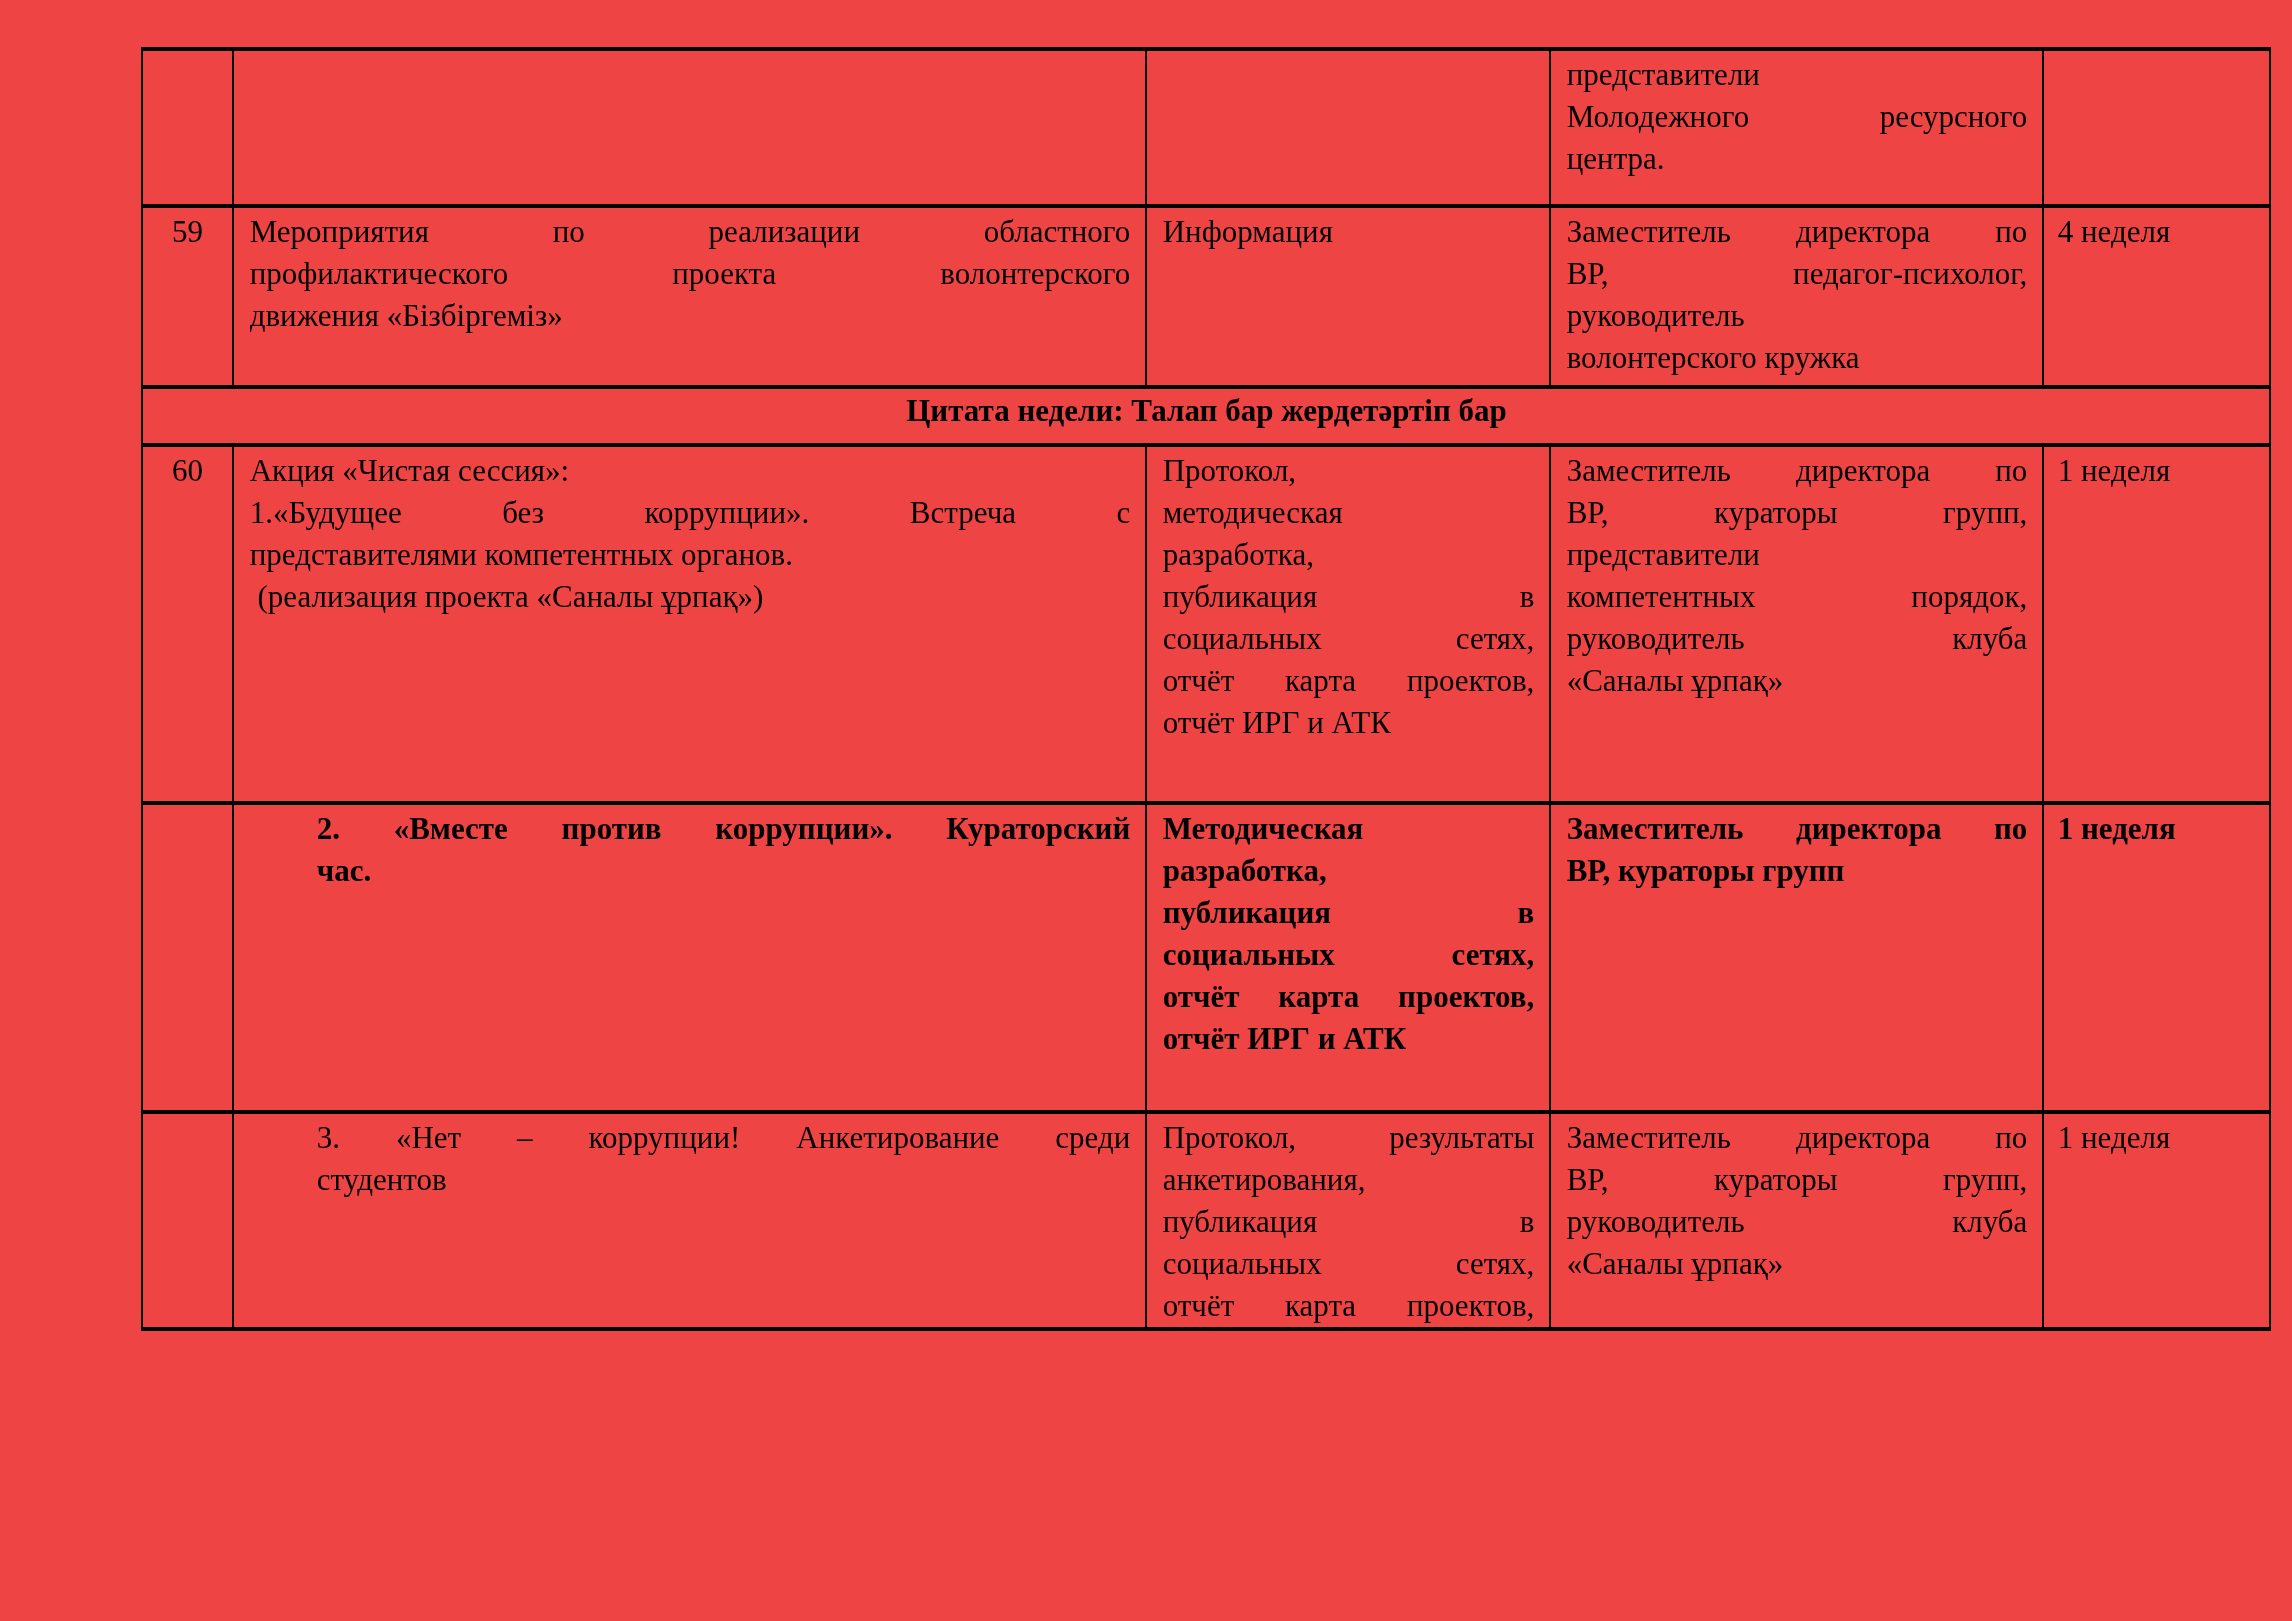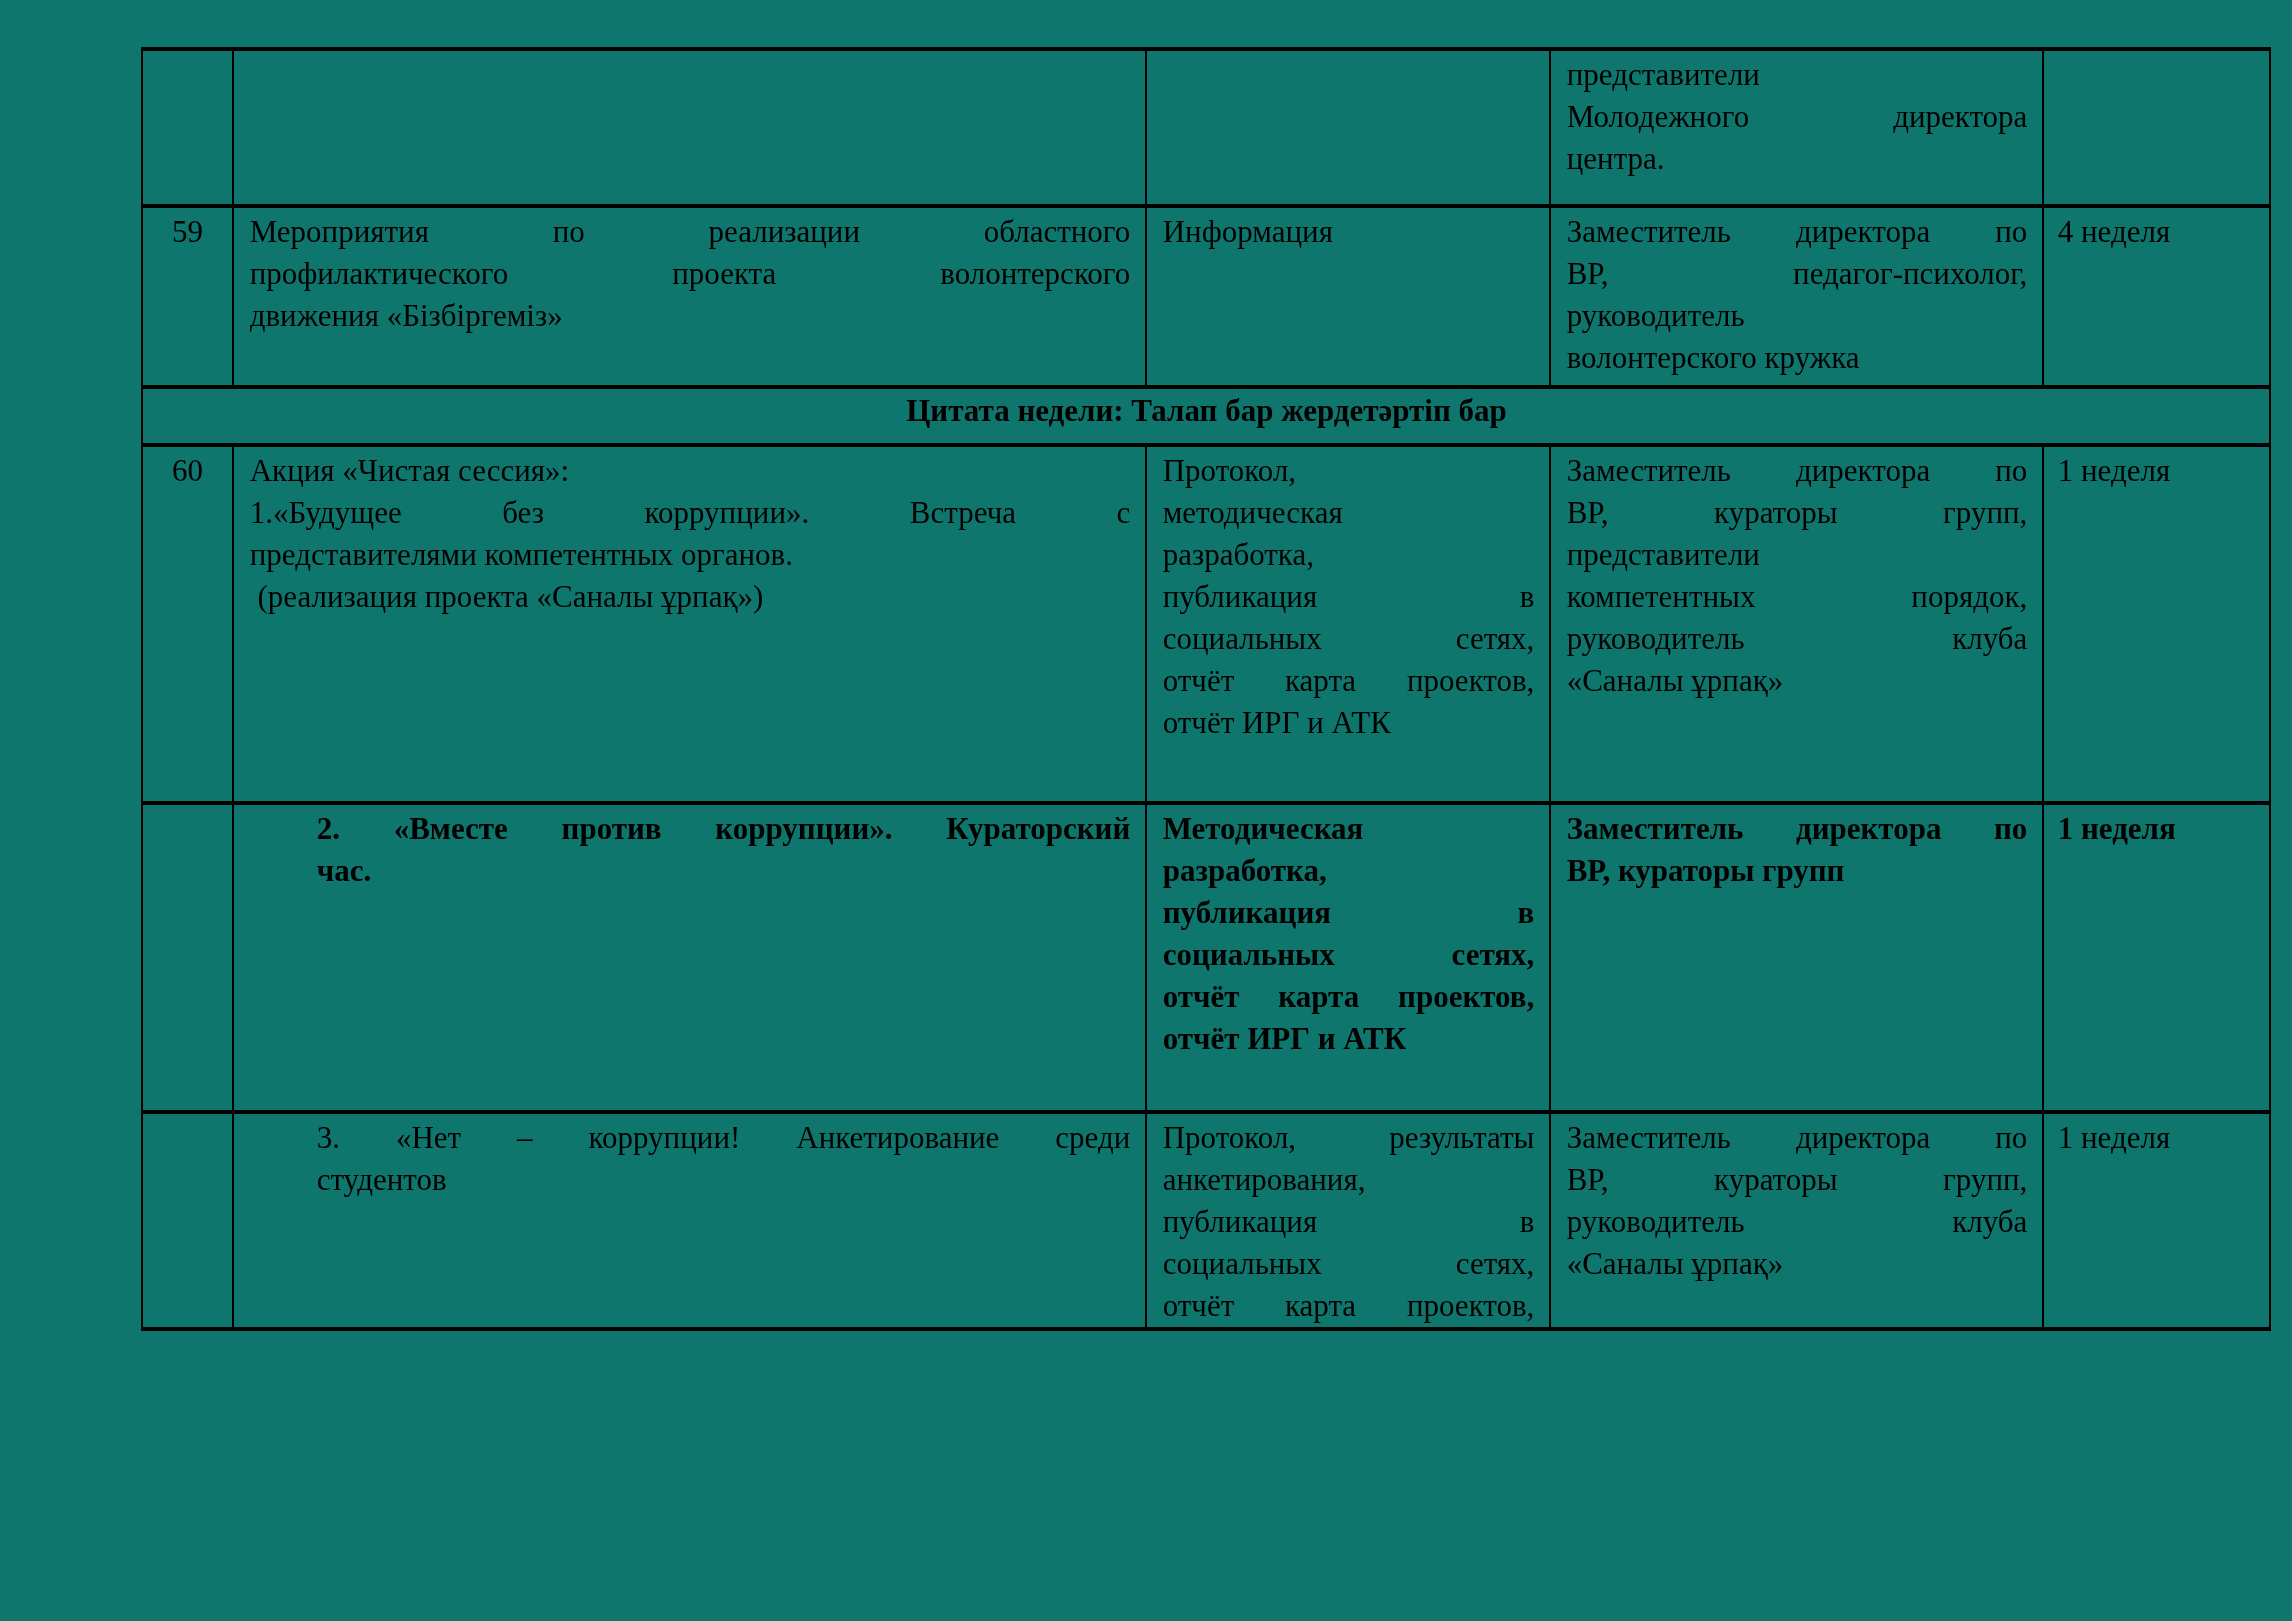--- a/index.html
+++ b/index.html
@@ -4,21 +4,21 @@
 <style>
   html,body{margin:0;padding:0;}
   body{
     width:2293px;height:1621px;
     background:#ffffff;
     font-family:"Liberation Serif","DejaVu Serif",serif;
     color:#000;
     position:relative;
     overflow:hidden;
   }
-  .page{position:absolute;inset:0;background:#0f766e;}
+  .page{position:absolute;inset:0;background:#ef4444;}
   table.plan{
     position:absolute;left:141px;top:47px;
     width:2129px;
     border-collapse:collapse;
     table-layout:fixed;
   }
   col.c1{width:91px;}
   col.c2{width:913px;}
   col.c3{width:404px;}
   col.c4{width:493px;}
@@ -83,21 +83,21 @@
         <col class="c5">
     </colgroup>
 
     <tbody>
         <tr class="r1">
       <td class="num"></td>
       <td></td>
       <td></td>
       <td>
             <span class="ln">представители</span>
-            <span class="ln j">Молодежного директора</span>
+            <span class="ln j">Молодежного ресурсного</span>
             <span class="ln">центра.</span>
           </td>
       <td class="tim"></td>
     </tr>
 
     <tr class="r2">
       <td class="num">59</td>
       <td>
             <span class="ln j">Мероприятия по реализации областного</span>
             <span class="ln j">профилактического проекта волонтерского</span>

